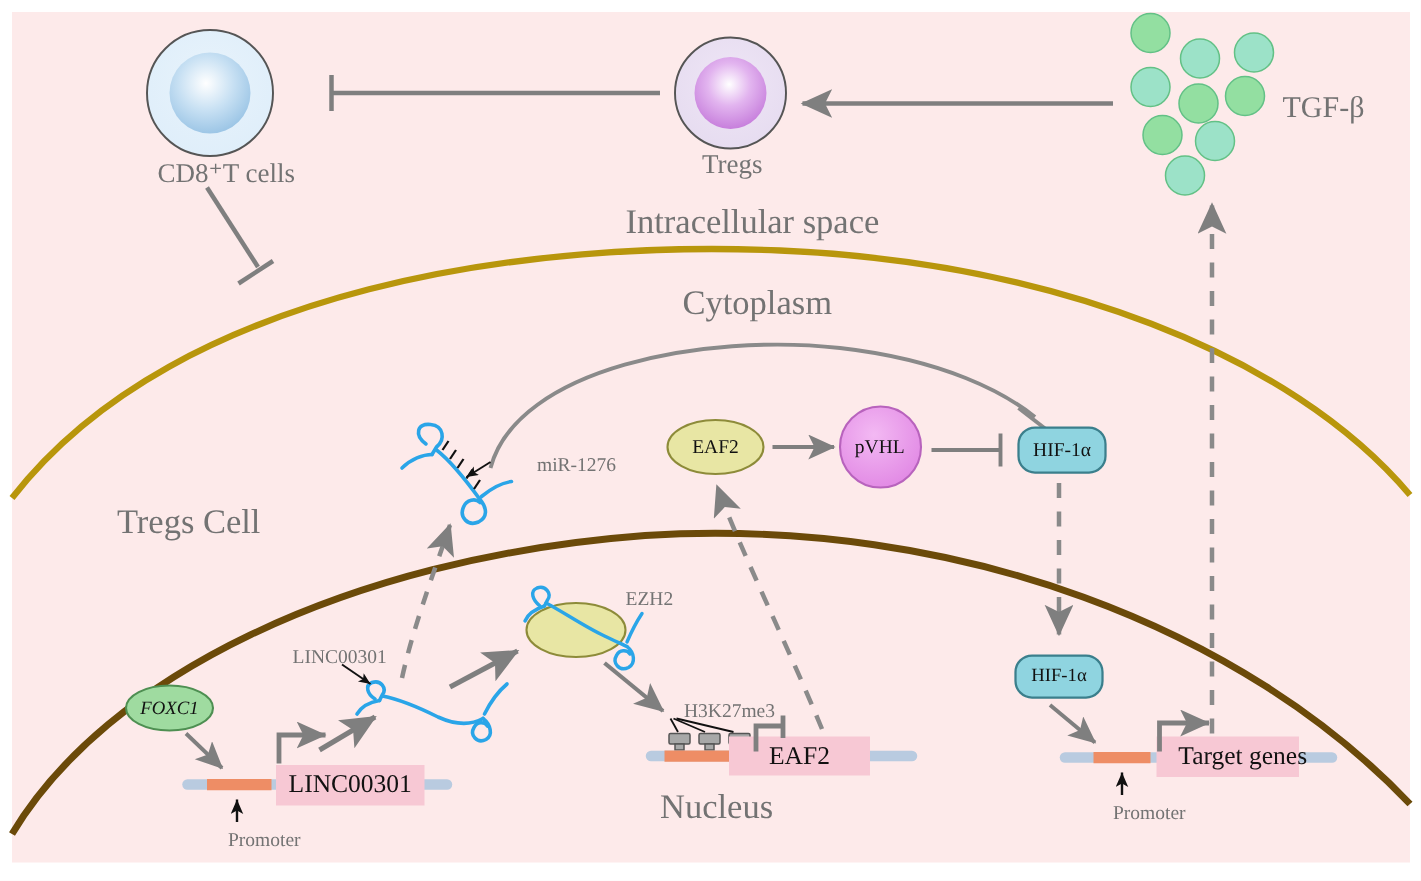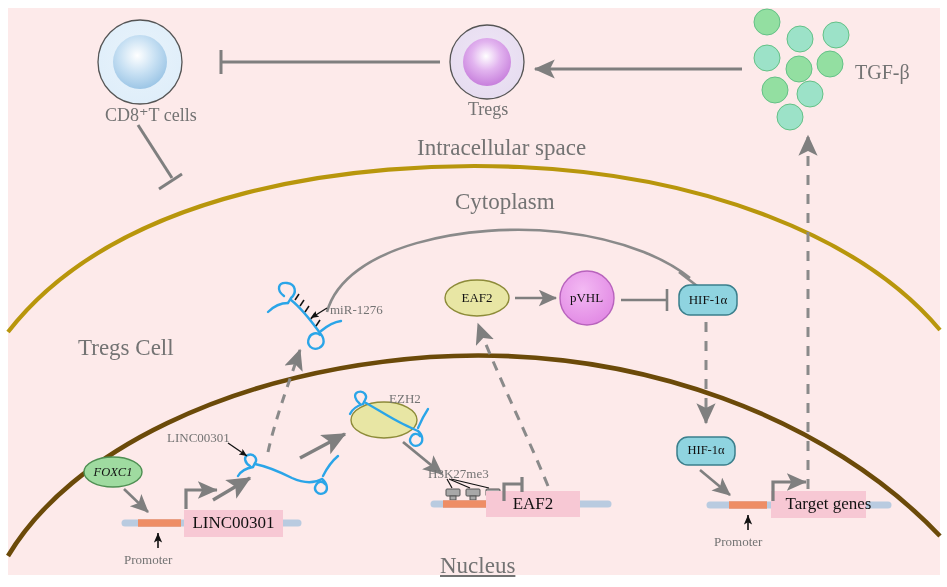--- a/index.html
+++ b/index.html
@@ -27,21 +27,21 @@
   }
   .lbl {
     position: absolute;
     color: #737373;
     white-space: nowrap;
     line-height: 1;
   }
   .lbl-xl { font-size: 23px; }
   .lbl-lg { font-size: 20px; }
   .lbl-md { font-size: 18px; }
-  .lbl-sm { font-size: 13px; }
+  .lbl-sm { font-size: 13px; padding-left: 28px; }
   .node-text {
     position: absolute;
     color: #111;
     white-space: nowrap;
     line-height: 1;
     text-align: center;
   }
   .gene-text {
     position: absolute;
     color: #111;
@@ -280,21 +280,21 @@
     </g>
 
     <g>
       <path d="M 548 486 C 525 430, 495 370, 478 324" fill="none" stroke="#8a8a8a" stroke-width="3" stroke-dasharray="10 8" marker-end="url(#ah)"></path>
     </g>
   </svg>
 
   <div class="lbl lbl-xl" style="left:455px; top:190px;">Cytoplasm</div>
   <div class="lbl lbl-xl" style="left:417px; top:136px;">Intracellular space</div>
   <div class="lbl lbl-xl" style="left:78px; top:336px;">Tregs Cell</div>
-  <div class="lbl lbl-xl" style="left:440px; top:554px;text-decoration:underline;">Nucleus</div>
+  <div class="lbl lbl-xl" style="left:440px; top:526px;">Nucleus</div>
 
   <div class="lbl lbl-md" style="left:105px; top:106px;">CD8⁺T cells</div>
   <div class="lbl lbl-md" style="left:468px; top:100px;">Tregs</div>
   <div class="lbl lbl-lg" style="left:855px; top:62px;">TGF-β</div>
 
   <div class="lbl lbl-sm" style="left:330px; top:303px;">miR-1276</div>
   <div class="node-text" style="left:452px; top:291px; width:50px; font-size:13px;">EAF2</div>
   <div class="node-text" style="left:563px; top:291px; width:47px; font-size:13px;">pVHL</div>
   <div class="node-text" style="left:679px; top:293px; width:58px; font-size:13px;">HIF-1α</div>
 

